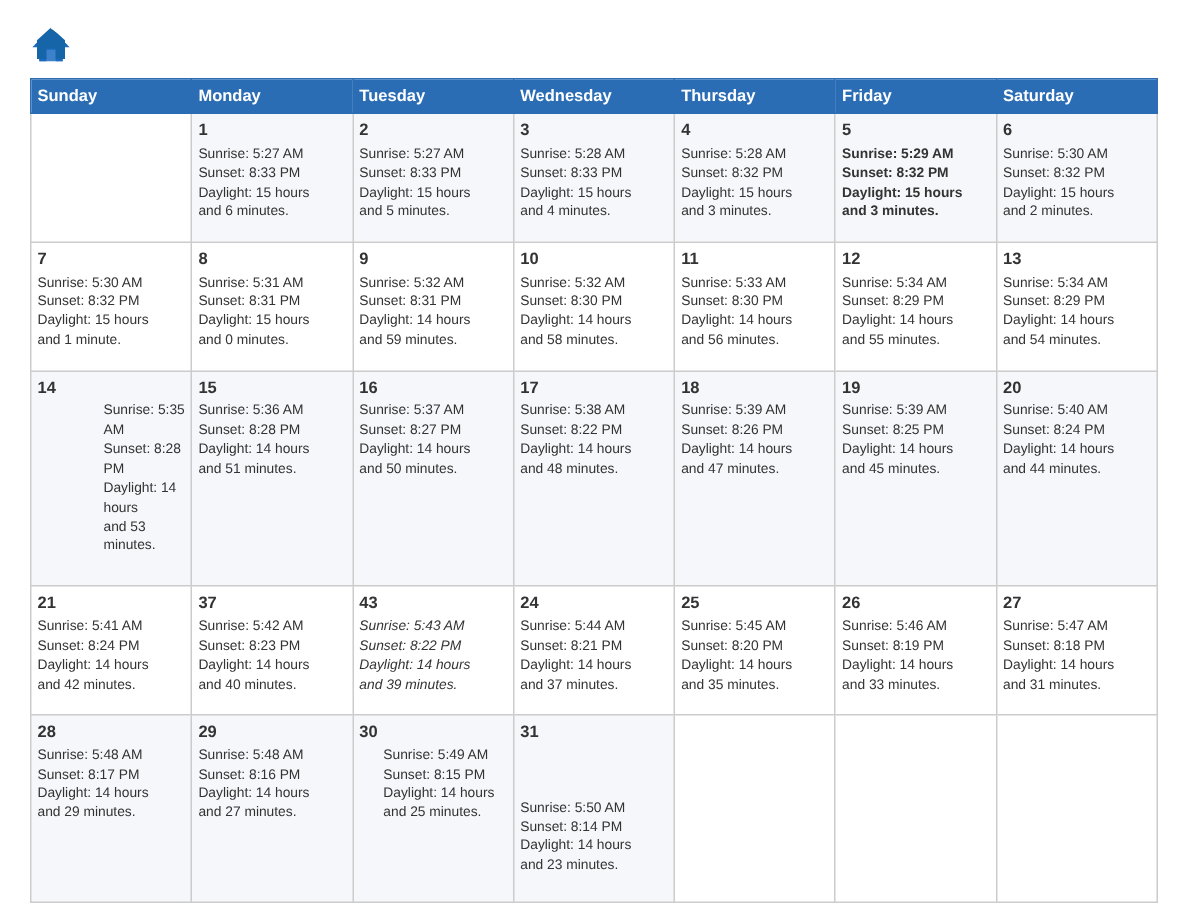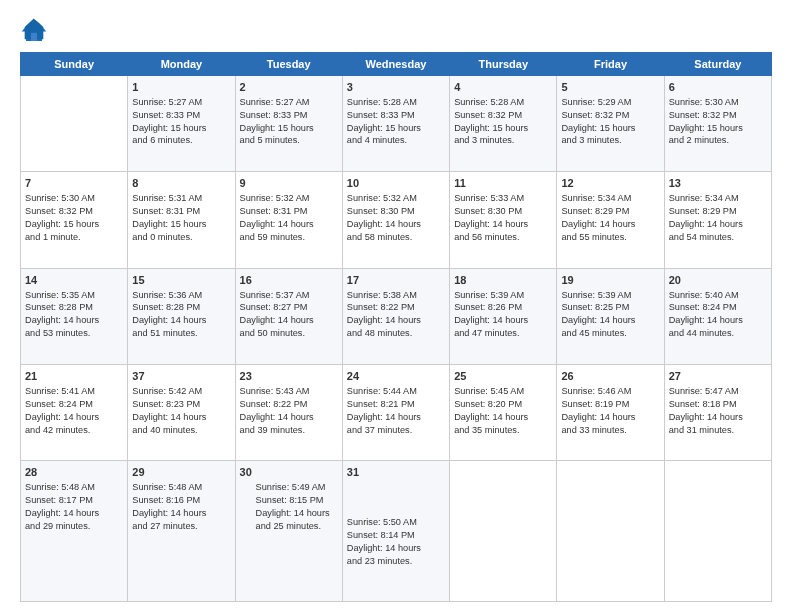--- a/index.html
+++ b/index.html
@@ -63,21 +63,21 @@
     .calendar-table {
       width: 100%;
       border-collapse: collapse;
       flex: 1;
       font-size: 10px;
     }
     .calendar-table thead tr th {
       background-color: #2a6db5;
       color: #fff;
       padding: 5px 4px;
-      text-align: center;
+      text-align: left;
       font-size: 11px;
       font-weight: bold;
       border: 1px solid #2a6db5;
     }
     .calendar-table tbody tr td {
       border: 1px solid #ccc;
       vertical-align: top;
       padding: 4px 4px;
       width: calc(100% / 7);
       line-height: 1.35;
@@ -167,21 +167,21 @@
           </td>
           <td>
             <span class="day-number">4</span>
             <div class="day-info" style="white-space: pre-line;">Sunrise: 5:28 AM
 Sunset: 8:32 PM
 Daylight: 15 hours
 and 3 minutes.</div>
           </td>
           <td>
             <span class="day-number">5</span>
-            <div class="day-info" style="white-space: pre-line;">Sunrise: 5:29 AM
+            <div class="day-info" style="white-space: pre-line; font-weight: bold;">Sunrise: 5:29 AM
 Sunset: 8:32 PM
 Daylight: 15 hours
 and 3 minutes.</div>
           </td>
           <td>
             <span class="day-number">6</span>
             <div class="day-info" style="white-space: pre-line;">Sunrise: 5:30 AM
 Sunset: 8:32 PM
 Daylight: 15 hours
 and 2 minutes.</div>
@@ -234,21 +234,21 @@
             <span class="day-number">13</span>
             <div class="day-info" style="white-space: pre-line;">Sunrise: 5:34 AM
 Sunset: 8:29 PM
 Daylight: 14 hours
 and 54 minutes.</div>
           </td>
         </tr>
         <tr>
           <td>
             <span class="day-number">14</span>
-            <div class="day-info" style="white-space: pre-line;">Sunrise: 5:35 AM
+            <div class="day-info" style="white-space: pre-line; margin-left: 44px;">Sunrise: 5:35 AM
 Sunset: 8:28 PM
 Daylight: 14 hours
 and 53 minutes.</div>
           </td>
           <td>
             <span class="day-number">15</span>
             <div class="day-info" style="white-space: pre-line;">Sunrise: 5:36 AM
 Sunset: 8:28 PM
 Daylight: 14 hours
 and 51 minutes.</div>
@@ -298,22 +298,22 @@
 and 42 minutes.</div>
           </td>
           <td>
             <span class="day-number">37</span>
             <div class="day-info" style="white-space: pre-line;">Sunrise: 5:42 AM
 Sunset: 8:23 PM
 Daylight: 14 hours
 and 40 minutes.</div>
           </td>
           <td>
-            <span class="day-number">23</span>
-            <div class="day-info" style="white-space: pre-line;">Sunrise: 5:43 AM
+            <span class="day-number">43</span>
+            <div class="day-info" style="white-space: pre-line; font-style: italic;">Sunrise: 5:43 AM
 Sunset: 8:22 PM
 Daylight: 14 hours
 and 39 minutes.</div>
           </td>
           <td>
             <span class="day-number">24</span>
             <div class="day-info" style="white-space: pre-line;">Sunrise: 5:44 AM
 Sunset: 8:21 PM
 Daylight: 14 hours
 and 37 minutes.</div>

